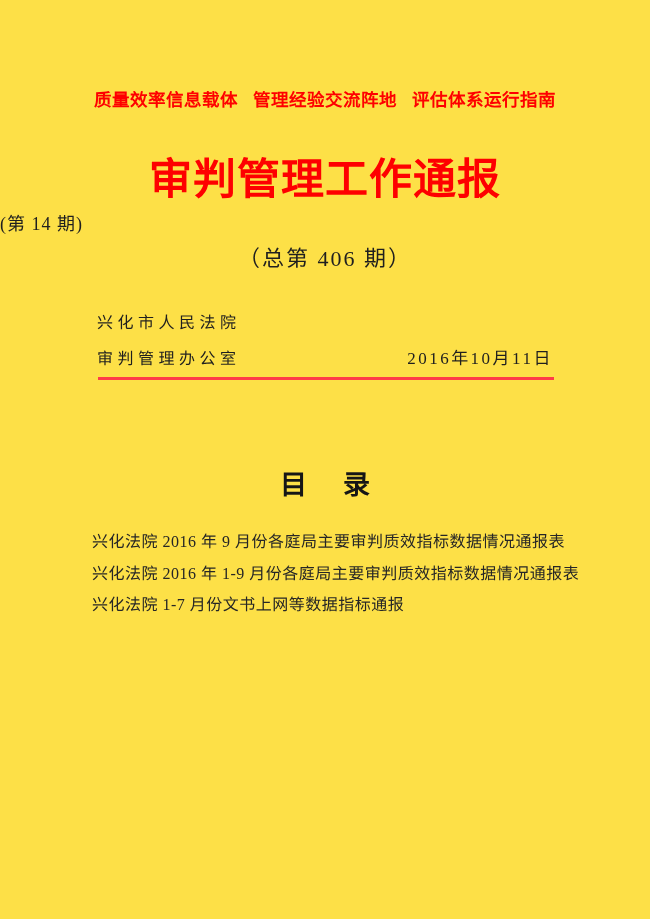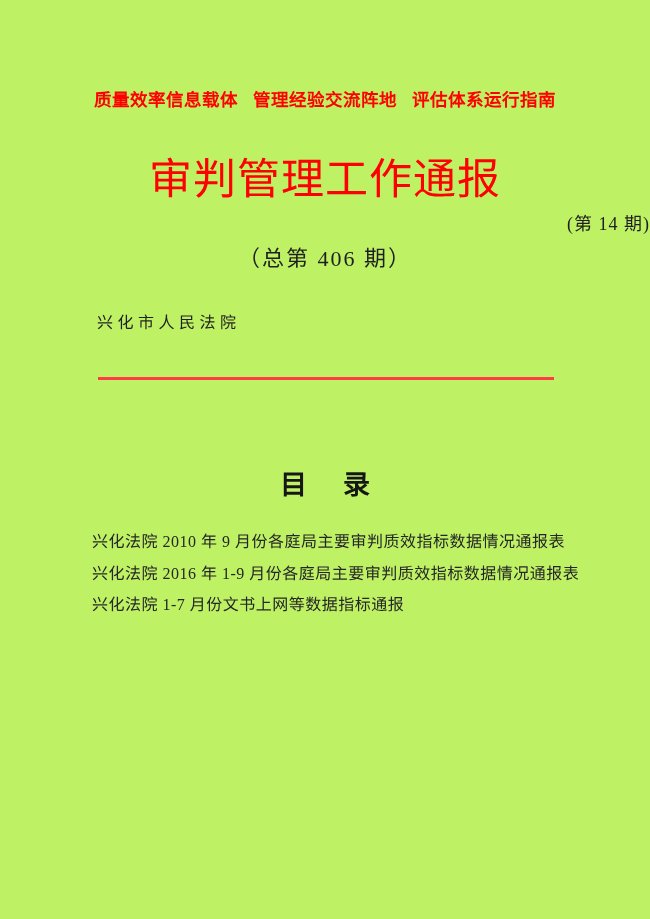--- a/index.html
+++ b/index.html
@@ -7,21 +7,21 @@
     --accent-red:#fe0000;
     --rule-red:#ff3b48;
     --text-black:#1f1f1f;
   }
   *{box-sizing:border-box;}
   html,body{margin:0;padding:0;background:#ffffff;}
   .page{
     position:relative;
     width:650px;
     height:919px;
-    background:#bef264;
+    background:#fde047;
     overflow:hidden;
     font-family:"Liberation Serif", serif;
     color:var(--text-black);
   }
 
   
   .slogan{
     position:absolute;
     top:86px; left:0; width:100%;
     display:flex; justify-content:center; gap:15px;
@@ -33,31 +33,31 @@
     white-space:nowrap;
   }
 
   
   .doc-title{
     position:absolute;
     top:144px; left:0; width:100%;
     margin:0;
     text-align:center;
     font-size:43px;
-    font-weight:400;
+    font-weight:700;
     letter-spacing:1px;
     color:var(--accent-red);
     white-space:nowrap;
   }
 
   
   .issue-no{
     position:absolute;
     top:209px; left:0; width:100%;
-    text-align:right;
+    text-align:left;
     font-size:18px;
     letter-spacing:1px;
   }
   .issue-total{
     position:absolute;
     top:240px; left:0; width:100%;
     text-align:center;
     font-size:22px;
     letter-spacing:2px;
   }
@@ -126,29 +126,33 @@
     </div>
 
     <h1 class="doc-title">审判管理工作通报</h1>
 
     <div class="issue-no">(第 14 期)</div>
     <div class="issue-total">（总第 406 期）</div>
   </header>
 
   <section class="publisher">
     <div class="org">兴化市人民法院</div>
+    <div class="office-row">
+      <div class="office">审判管理办公室</div>
+      <div class="pub-date">2016年10月11日</div>
+    </div>
   </section>
 
   <div class="red-rule"></div>
 
   <section>
     <div class="toc-title">
       <span>目</span>
       <span>录</span>
     </div>
     <ul class="toc-list">
-      <li class="toc-item">兴化法院 2010 年 9 月份各庭局主要审判质效指标数据情况通报表</li>
+      <li class="toc-item">兴化法院 2016 年 9 月份各庭局主要审判质效指标数据情况通报表</li>
       <li class="toc-item">兴化法院 2016 年 1-9 月份各庭局主要审判质效指标数据情况通报表</li>
       <li class="toc-item">兴化法院 1-7 月份文书上网等数据指标通报</li>
     </ul>
   </section>
 
 </div>
 
 </body></html>

